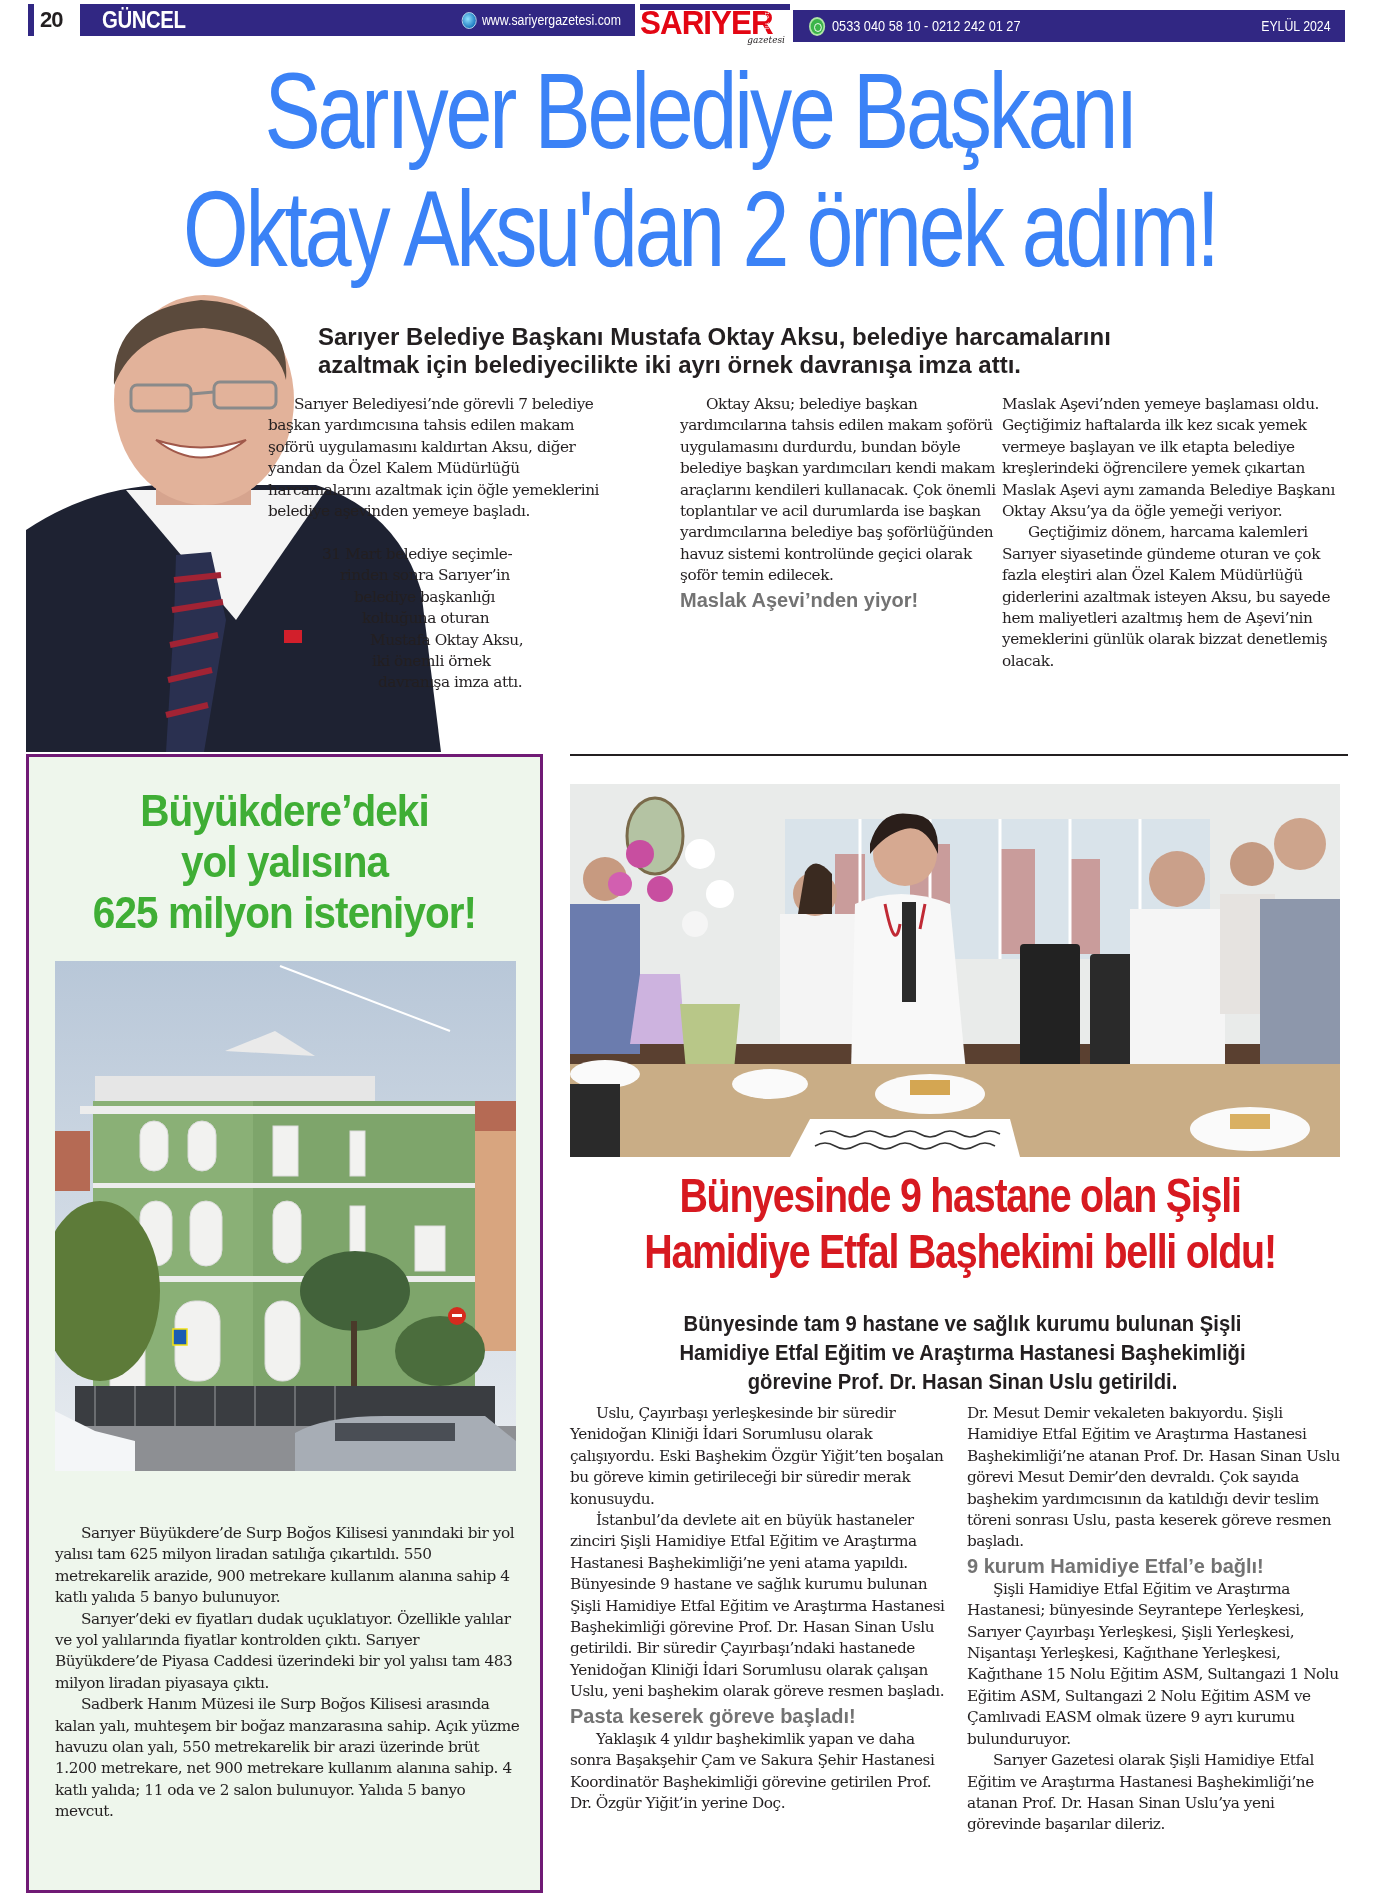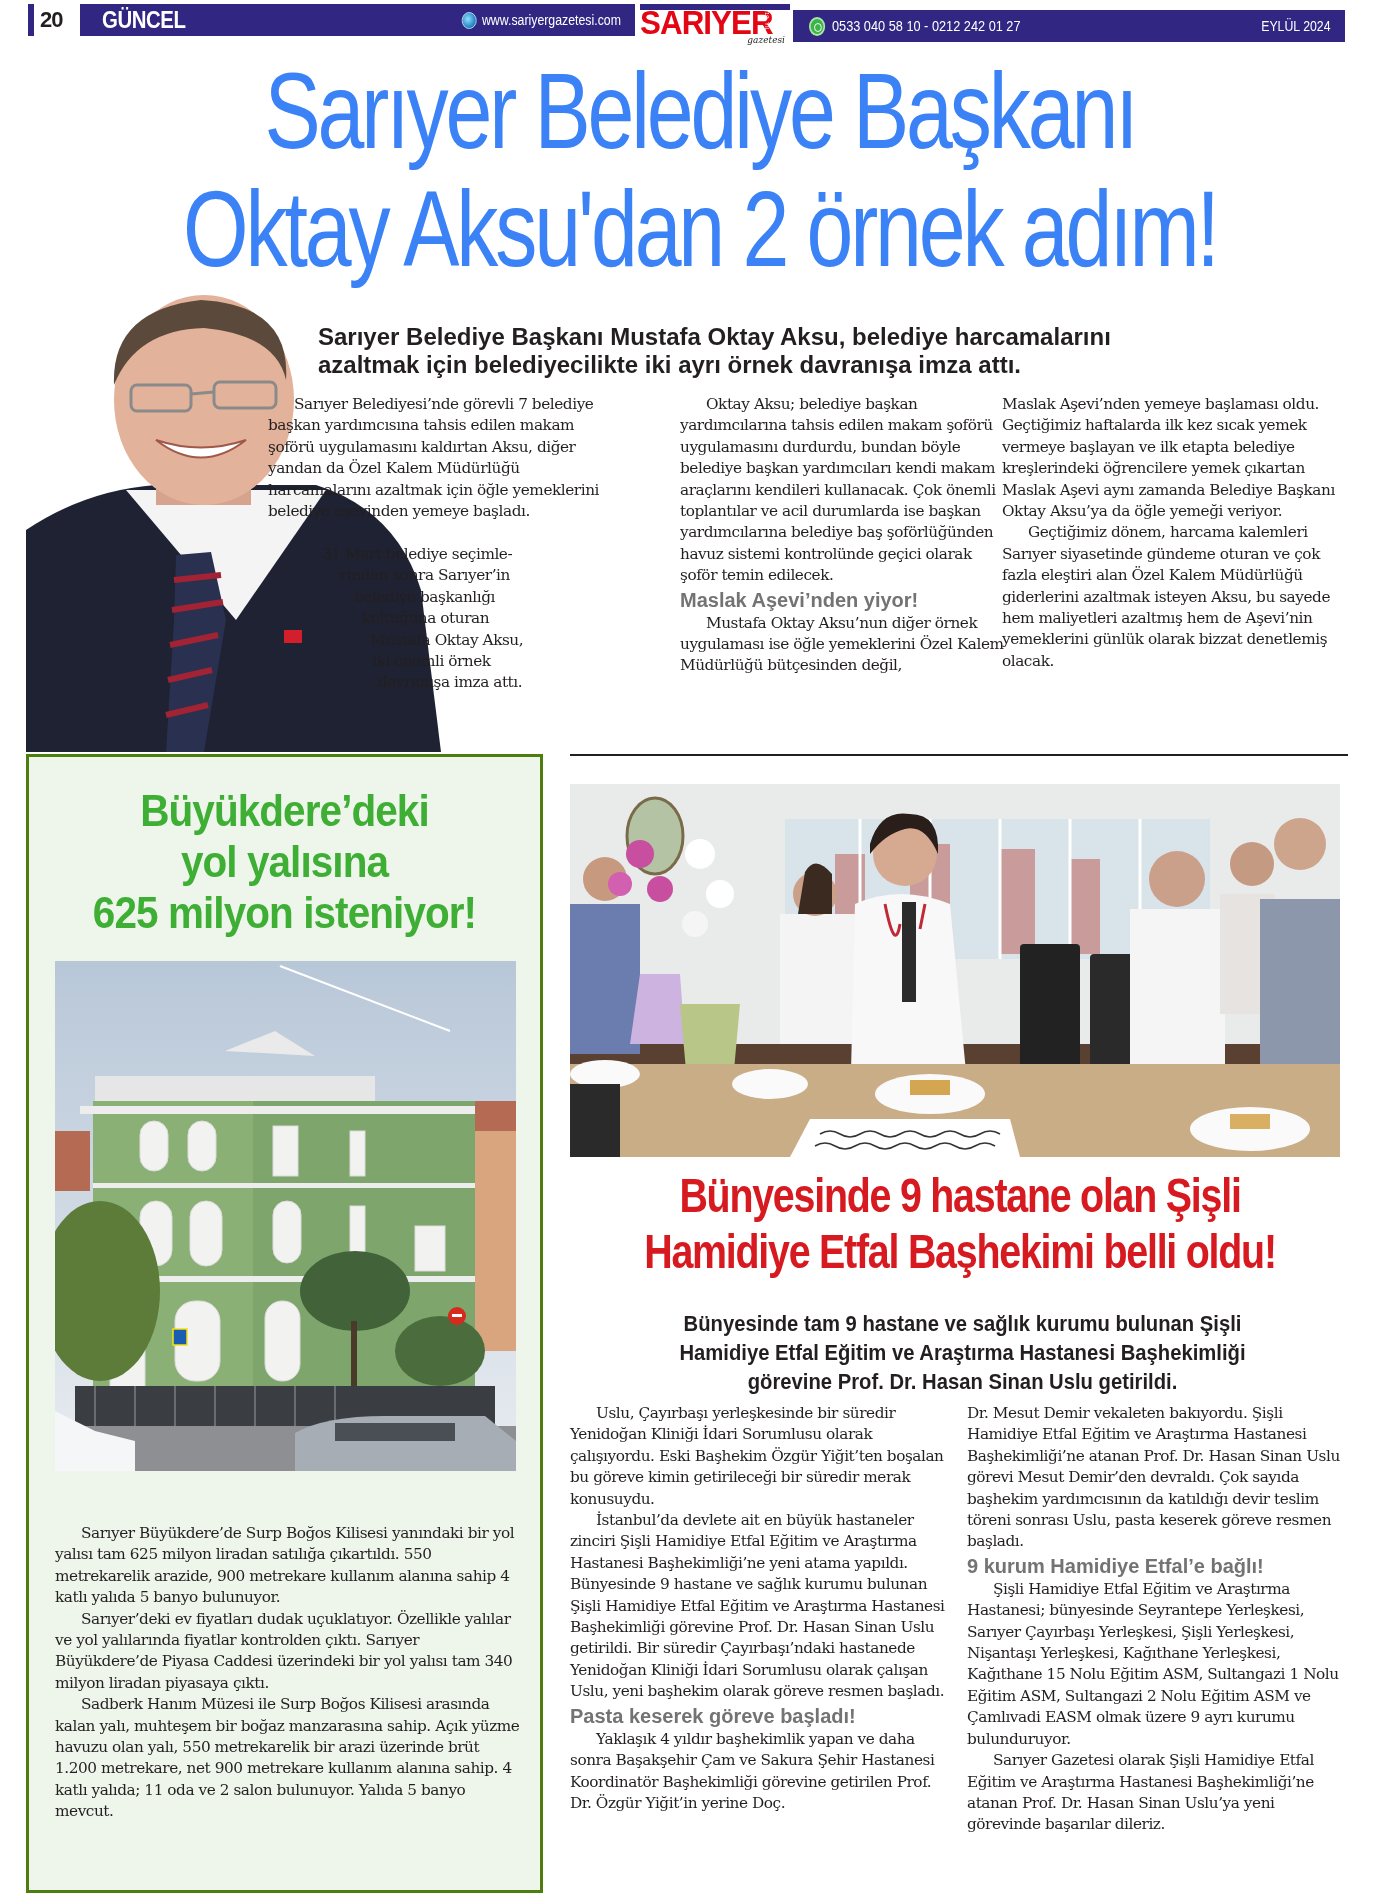--- a/index.html
+++ b/index.html
@@ -42,21 +42,21 @@
   .sub-head { font-family: "Liberation Sans", sans-serif; font-weight: bold; font-size: 20px; line-height: 26px; color: #737373; letter-spacing: 0; text-indent: 0 !important; }
 
   .s1-c1 { left: 268px; top: 394px; width: 345px; }
   .s1-c1-wrap { position: absolute; left: 268px; top: 544px; width: 345px; }
   .s1-c2 { left: 656px; top: 394px; width: 333px; margin-left: 24px; }
   .s1-c3 { left: 1002px; top: 394px; width: 345px; }
 
   .rule { position: absolute; left: 570px; top: 754px; width: 778px; height: 2px; background: #231f20; }
 
   
-  .green-box { position: absolute; left: 26px; top: 754px; width: 517px; height: 1139px; background: #eef6ec; border: 3px solid #4d7c0f; }
+  .green-box { position: absolute; left: 26px; top: 754px; width: 517px; height: 1139px; background: #eef6ec; border: 3px solid #701a75; }
   .green-head { position: absolute; left: 0; top: 28px; width: 100%; text-align: center; font-family: "Liberation Sans", sans-serif; font-weight: bold; font-size: 44px; line-height: 51px; color: #3fae35; letter-spacing: -1px; transform: scaleX(0.92); }
   .villa { position: absolute; left: 26px; top: 204px; width: 461px; height: 510px; overflow: hidden; }
   .villa svg { width: 100%; height: 100%; }
   .gb-text { position: absolute; left: 26px; top: 766px; width: 466px; }
 
   
   .hosp-photo { position: absolute; left: 570px; top: 784px; width: 770px; height: 373px; overflow: hidden; }
   .hosp-photo svg { width: 100%; height: 100%; }
   .hosp-head { position: absolute; left: 565px; top: 1168px; width: 790px; text-align: center; font-family: "Liberation Sans", sans-serif; font-weight: bold; font-size: 48px; line-height: 56px; color: #d71920; letter-spacing: -1.5px; transform: scaleX(0.82); }
   .hosp-deck { position: absolute; left: 570px; top: 1309px; width: 785px; text-align: center; font-family: "Liberation Sans", sans-serif; font-weight: bold; font-size: 22px; line-height: 29px; color: #231f20; transform: scaleX(0.92); }
@@ -136,21 +136,20 @@
   <div style="padding-left:86px">belediye başkanlığı</div>
   <div style="padding-left:94px">koltuğuna oturan</div>
   <div style="padding-left:102px">Mustafa Oktay Aksu,</div>
   <div style="padding-left:104px">iki önemli örnek</div>
   <div style="padding-left:110px">davranışa imza attı.</div>
 </div>
 
 <div class="col body-serif s1-c2">
   <p>Oktay Aksu; belediye başkan yardımcılarına tahsis edilen makam şoförü uygulamasını durdurdu, bundan böyle belediye başkan yardımcıları kendi makam araçlarını kendileri kullanacak. Çok önemli toplantılar ve acil durumlarda ise başkan yardımcılarına belediye baş şoförlüğünden havuz sistemi kontrolünde geçici olarak şoför temin edilecek.</p>
   <p class="sub-head">Maslak Aşevi’nden yiyor!</p>
-  <p>Mustafa Oktay Aksu’nun diğer örnek uygulaması ise öğle yemeklerini Özel Kalem Müdürlüğü bütçesinden değil,</p>
 </div>
 
 <div class="col body-serif s1-c3">
   <p class="noind">Maslak Aşevi’nden yemeye başlaması oldu. Geçtiğimiz haftalarda ilk kez sıcak yemek vermeye başlayan ve ilk etapta belediye kreşlerindeki öğrencilere yemek çıkartan Maslak Aşevi aynı zamanda Belediye Başkanı Oktay Aksu’ya da öğle yemeği veriyor.</p>
   <p>Geçtiğimiz dönem, harcama kalemleri Sarıyer siyasetinde gündeme oturan ve çok fazla eleştiri alan Özel Kalem Müdürlüğü giderlerini azaltmak isteyen Aksu, bu sayede hem maliyetleri azaltmış hem de Aşevi’nin yemeklerini günlük olarak bizzat denetlemiş olacak.</p>
 </div>
 
 <div class="rule"></div>
 
 <div class="green-box">
@@ -221,21 +220,21 @@
 
       <rect x="0" y="465" width="461" height="45" fill="#8d8f93"></rect>
 
       <path d="M0 450 L40 470 L80 480 L80 510 L0 510 Z" fill="#f4f6f8"></path>
       <path d="M240 472 Q270 455 330 455 L430 455 L461 480 L461 510 L240 510 Z" fill="#a7adb5"></path>
       <rect x="280" y="462" width="120" height="18" fill="#4a4e55"></rect>
     </svg>
   </div>
   <div class="col body-serif gb-text">
     <p>Sarıyer Büyükdere’de Surp Boğos Kilisesi yanındaki bir yol yalısı tam 625 milyon liradan satılığa çıkartıldı. 550 metrekarelik arazide, 900 metrekare kullanım alanına sahip 4 katlı yalıda 5 banyo bulunuyor.</p>
-    <p>Sarıyer’deki ev fiyatları dudak uçuklatıyor. Özellikle yalılar ve yol yalılarında fiyatlar kontrolden çıktı. Sarıyer Büyükdere’de Piyasa Caddesi üzerindeki bir yol yalısı tam 340 milyon liradan piyasaya çıktı.</p>
+    <p>Sarıyer’deki ev fiyatları dudak uçuklatıyor. Özellikle yalılar ve yol yalılarında fiyatlar kontrolden çıktı. Sarıyer Büyükdere’de Piyasa Caddesi üzerindeki bir yol yalısı tam 483 milyon liradan piyasaya çıktı.</p>
     <p>Sadberk Hanım Müzesi ile Surp Boğos Kilisesi arasında kalan yalı, muhteşem bir boğaz manzarasına sahip. Açık yüzme havuzu olan yalı, 550 metrekarelik bir arazi üzerinde brüt 1.200 metrekare, net 900 metrekare kullanım alanına sahip. 4 katlı yalıda; 11 oda ve 2 salon bulunuyor. Yalıda 5 banyo mevcut.</p>
   </div>
 </div>
 
 <div class="hosp-photo">
   <svg viewBox="0 0 770 373" preserveAspectRatio="none">
     <rect width="770" height="373" fill="#e9ebea"></rect>
 
     <rect x="215" y="35" width="425" height="140" fill="#d9e3ea"></rect>
     <g fill="#c06e68" opacity="0.6">

